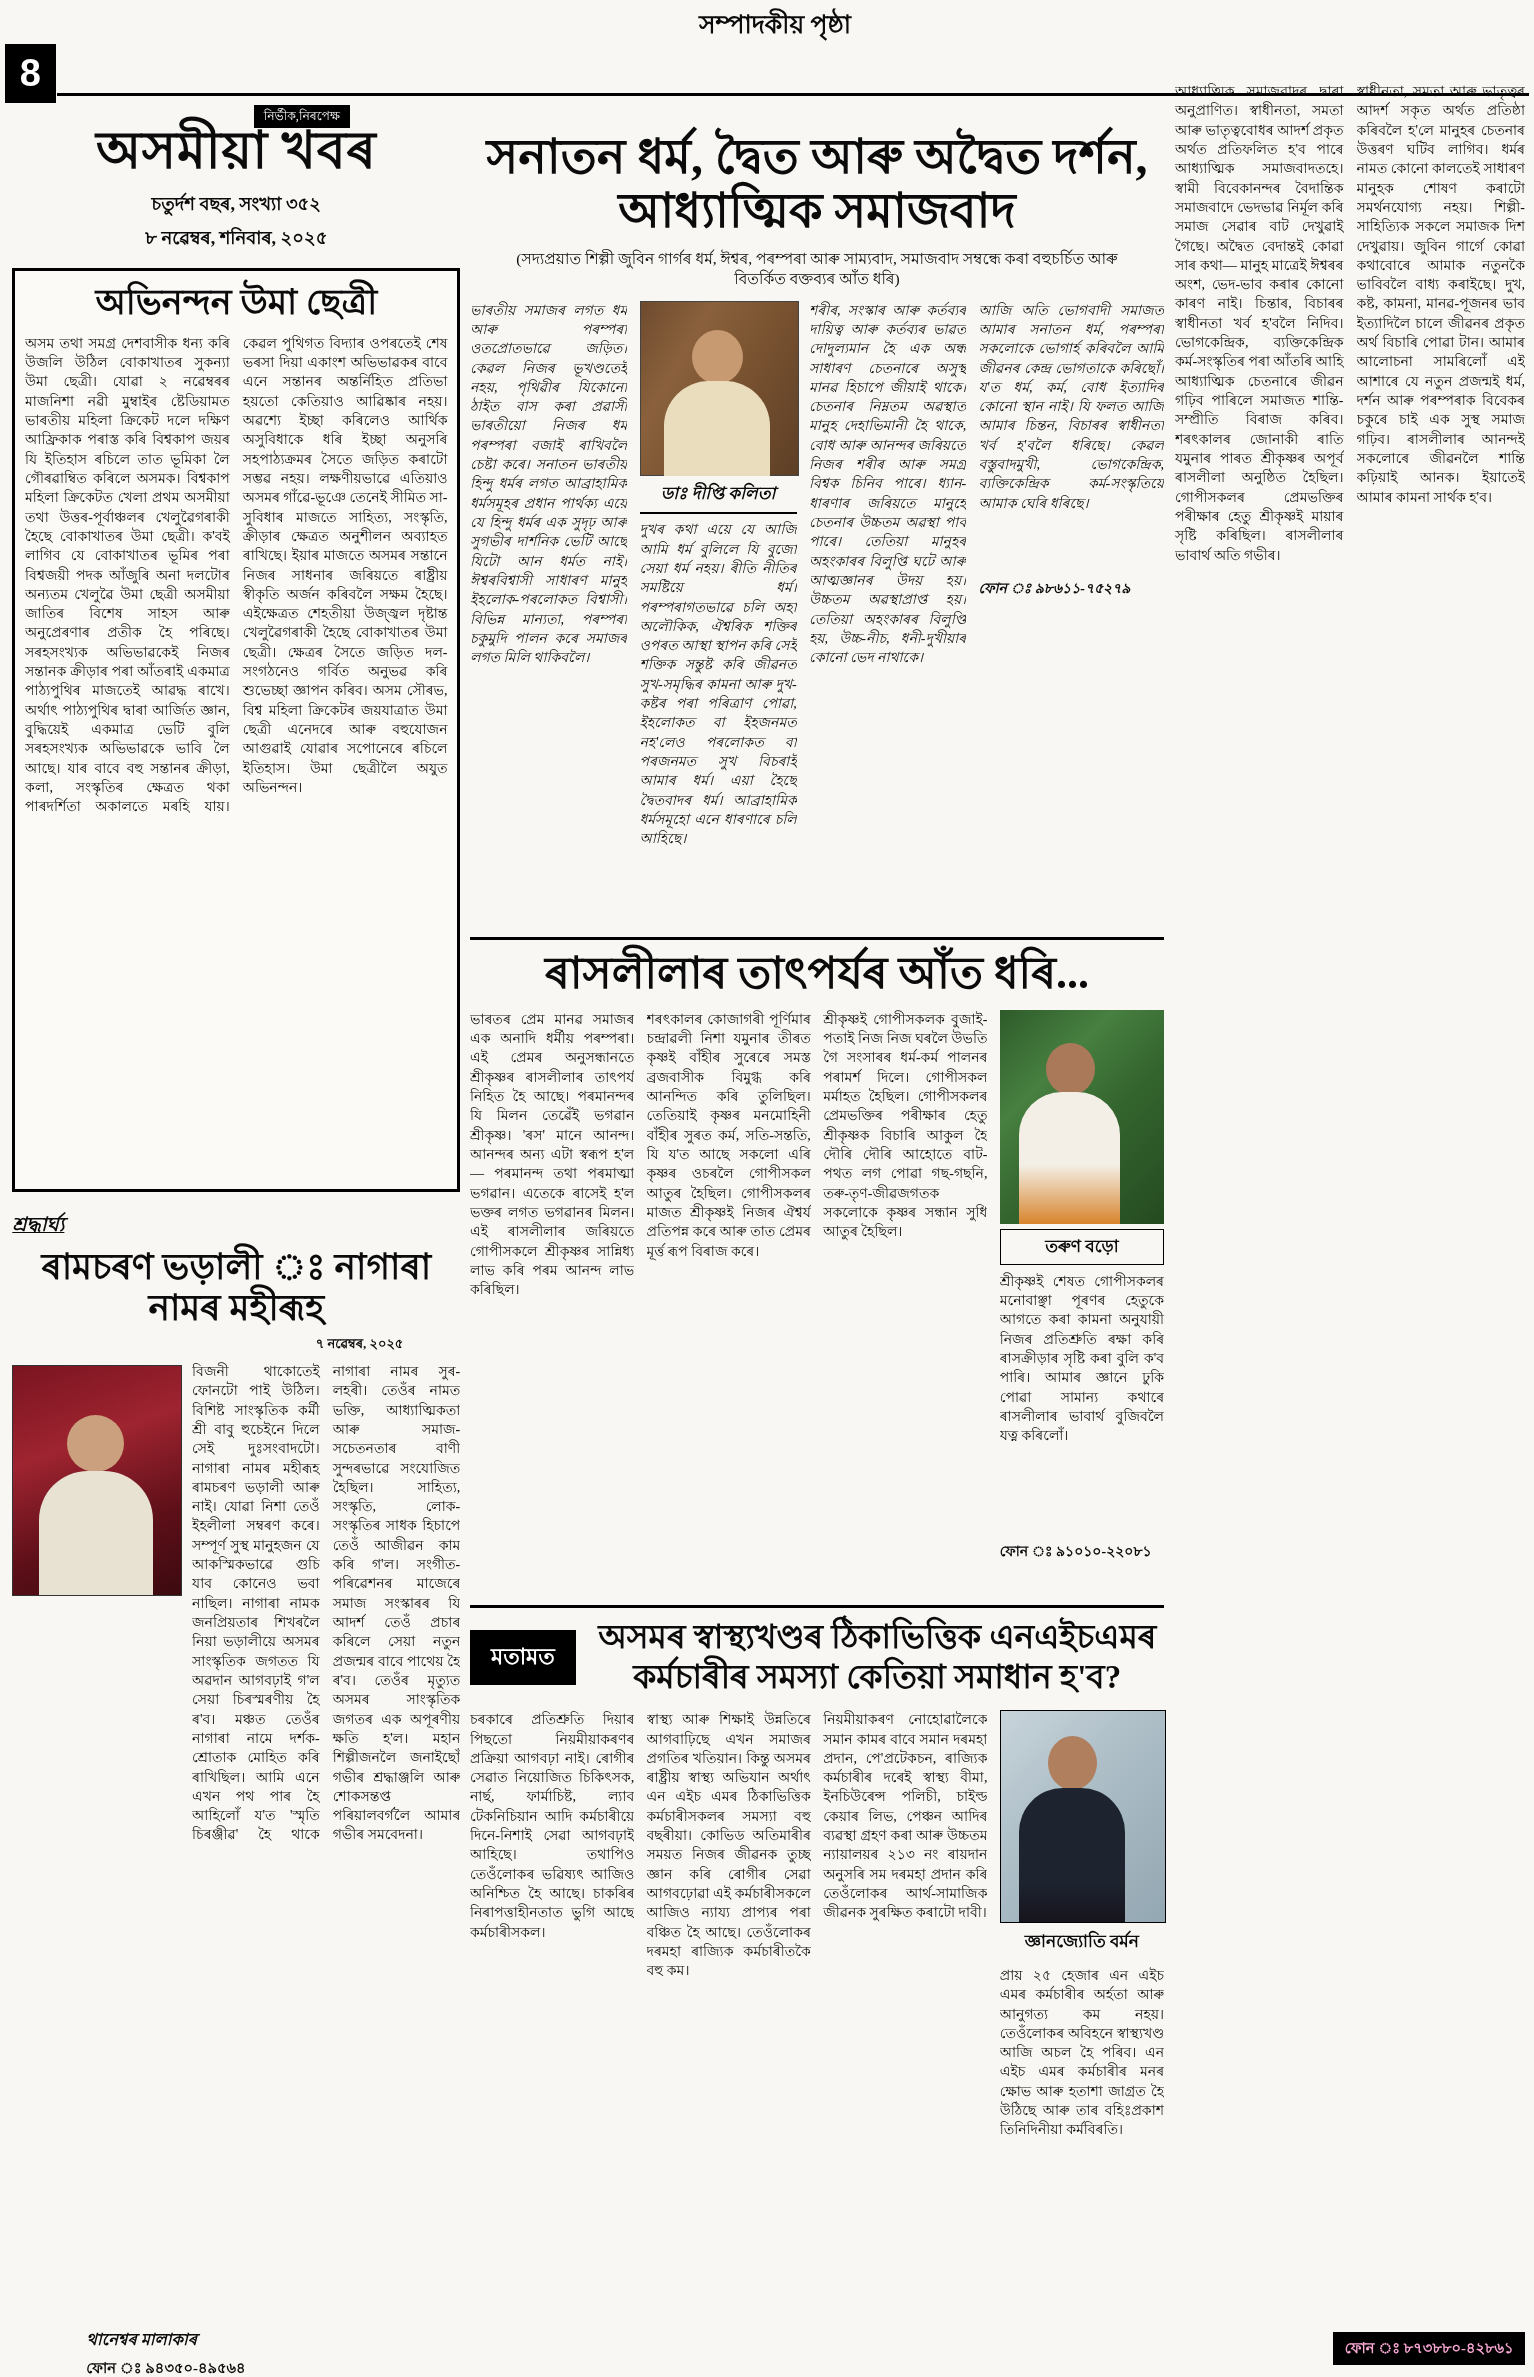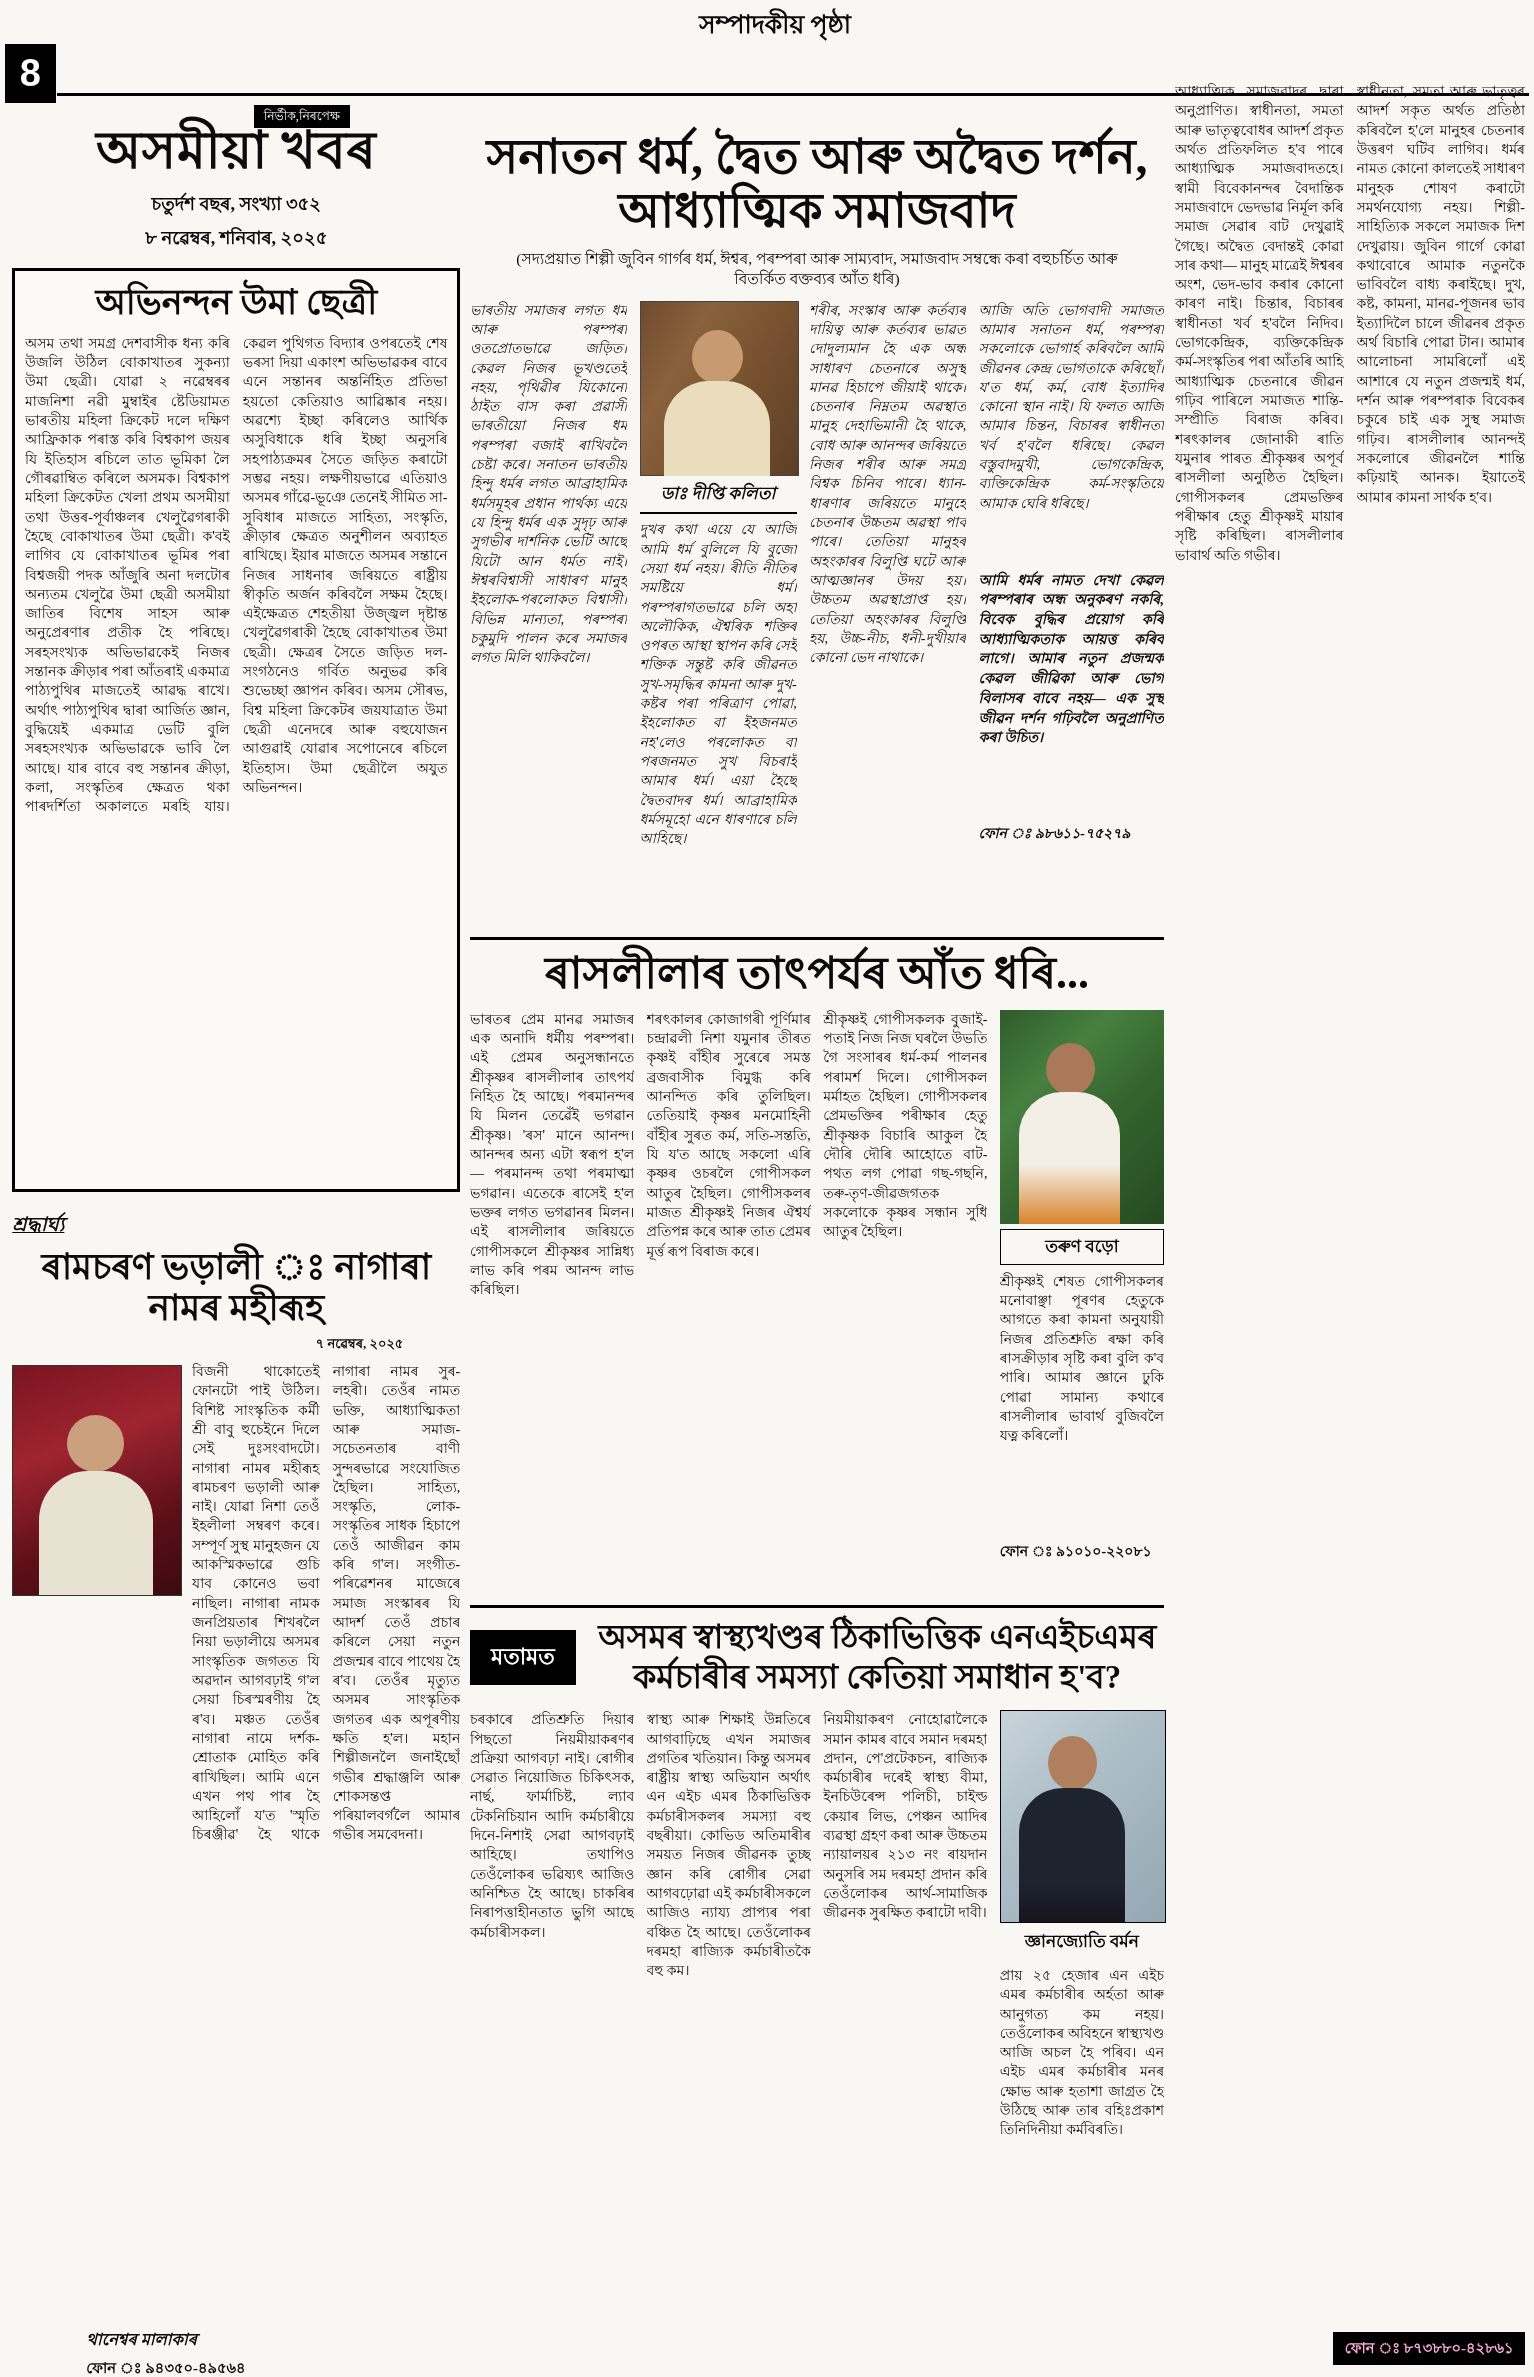--- a/index.html
+++ b/index.html
@@ -152,21 +152,20 @@
   <div id="main-cols">
     <div class="col jtext">ভাৰতীয় সমাজৰ লগত ধৰ্ম আৰু পৰম্পৰা ওতপ্ৰোতভাৱে জড়িত। কেৱল নিজৰ ভূখণ্ডতেই নহয়, পৃথিৱীৰ যিকোনো ঠাইত বাস কৰা প্ৰৱাসী ভাৰতীয়ো নিজৰ ধৰ্ম পৰম্পৰা বজাই ৰাখিবলৈ চেষ্টা কৰে। সনাতন ভাৰতীয় হিন্দু ধৰ্মৰ লগত আব্ৰাহামিক ধৰ্মসমূহৰ প্ৰধান পাৰ্থক্য এয়ে যে হিন্দু ধৰ্মৰ এক সুদৃঢ় আৰু সুগভীৰ দাৰ্শনিক ভেটি আছে যিটো আন ধৰ্মত নাই। ঈশ্বৰবিশ্বাসী সাধাৰণ মানুহ ইহলোক-পৰলোকত বিশ্বাসী। বিভিন্ন মান্যতা, পৰম্পৰা চকুমুদি পালন কৰে সমাজৰ লগত মিলি থাকিবলৈ।</div>
     <div class="col">
       <div id="dipti-photo"></div>
       <div class="photo-caption">ডাঃ দীপ্তি কলিতা</div>
       <div class="jtext" style="height:360px;">দুখৰ কথা এয়ে যে আজি আমি ধৰ্ম বুলিলে যি বুজো সেয়া ধৰ্ম নহয়। ৰীতি নীতিৰ সমষ্টিয়ে ধৰ্ম। পৰম্পৰাগতভাৱে চলি অহা অলৌকিক, ঐশ্বৰিক শক্তিৰ ওপৰত আস্থা স্থাপন কৰি সেই শক্তিক সন্তুষ্ট কৰি জীৱনত সুখ-সমৃদ্ধিৰ কামনা আৰু দুখ-কষ্টৰ পৰা পৰিত্ৰাণ পোৱা, ইহলোকত বা ইহজনমত নহ'লেও পৰলোকত বা পৰজনমত সুখ বিচৰাই আমাৰ ধৰ্ম। এয়া হৈছে দ্বৈতবাদৰ ধৰ্ম। আব্ৰাহামিক ধৰ্মসমূহো এনে ধাৰণাৰে চলি আহিছে।</div>
     </div>
     <div class="col jtext">শৰীৰ, সংস্কাৰ আৰু কৰ্তব্যৰ দায়িত্ব আৰু কৰ্তব্যৰ ভাৱত দোদুল্যমান হৈ এক অন্ধ সাধাৰণ চেতনাৰে অসুস্থ মানৱ হিচাপে জীয়াই থাকে। চেতনাৰ নিম্নতম অৱস্থাত মানুহ দেহাভিমানী হৈ থাকে, বোধ আৰু আনন্দৰ জৰিয়তে নিজৰ শৰীৰ আৰু সমগ্ৰ বিশ্বক চিনিব পাৰে। ধ্যান-ধাৰণাৰ জৰিয়তে মানুহে চেতনাৰ উচ্চতম অৱস্থা পাব পাৰে। তেতিয়া মানুহৰ অহংকাৰৰ বিলুপ্তি ঘটে আৰু আত্মজ্ঞানৰ উদয় হয়। উচ্চতম অৱস্থাপ্ৰাপ্ত হয়। তেতিয়া অহংকাৰৰ বিলুপ্তি হয়, উচ্চ-নীচ, ধনী-দুখীয়াৰ কোনো ভেদ নাথাকে।</div>
     <div class="col col4">
       <div class="jtext" style="height:270px;">আজি অতি ভোগবাদী সমাজত আমাৰ সনাতন ধৰ্ম, পৰম্পৰা সকলোকে ভোগাৰ্হ কৰিবলৈ আমি জীৱনৰ কেন্দ্ৰ ভোগতাকে কৰিছোঁ। য'ত ধৰ্ম, কৰ্ম, বোধ ইত্যাদিৰ কোনো স্থান নাই। যি ফলত আজি আমাৰ চিন্তন, বিচাৰৰ স্বাধীনতা খৰ্ব হ'বলৈ ধৰিছে। কেৱল বস্তুবাদমুখী, ভোগকেন্দ্ৰিক, ব্যক্তিকেন্দ্ৰিক কৰ্ম-সংস্কৃতিয়ে আমাক ঘেৰি ধৰিছে।</div>
-      <div class="jtext pull-bold" style="height:245px;">আমি ধৰ্মৰ নামত দেখা কেৱল পৰম্পৰাৰ অন্ধ অনুকৰণ নকৰি, বিবেক বুদ্ধিৰ প্ৰয়োগ কৰি আধ্যাত্মিকতাক আয়ত্ত কৰিব লাগে। আমাৰ নতুন প্ৰজন্মক কেৱল জীৱিকা আৰু ভোগ বিলাসৰ বাবে নহয়— এক সুস্থ জীৱন দৰ্শন গঢ়িবলৈ অনুপ্ৰাণিত কৰা উচিত।</div>
       <div class="phone-line">ফোন ঃ ৯৮৬১১-৭৫২৭৯</div>
     </div>
   </div>
 </div>
 
 <div class="abs hdivider" id="divider-1"></div>
 
 <div class="abs" id="raslila">
   <h2>ৰাসলীলাৰ তাৎপৰ্যৰ আঁত ধৰি...</h2>
   <div id="raslila-cols">

